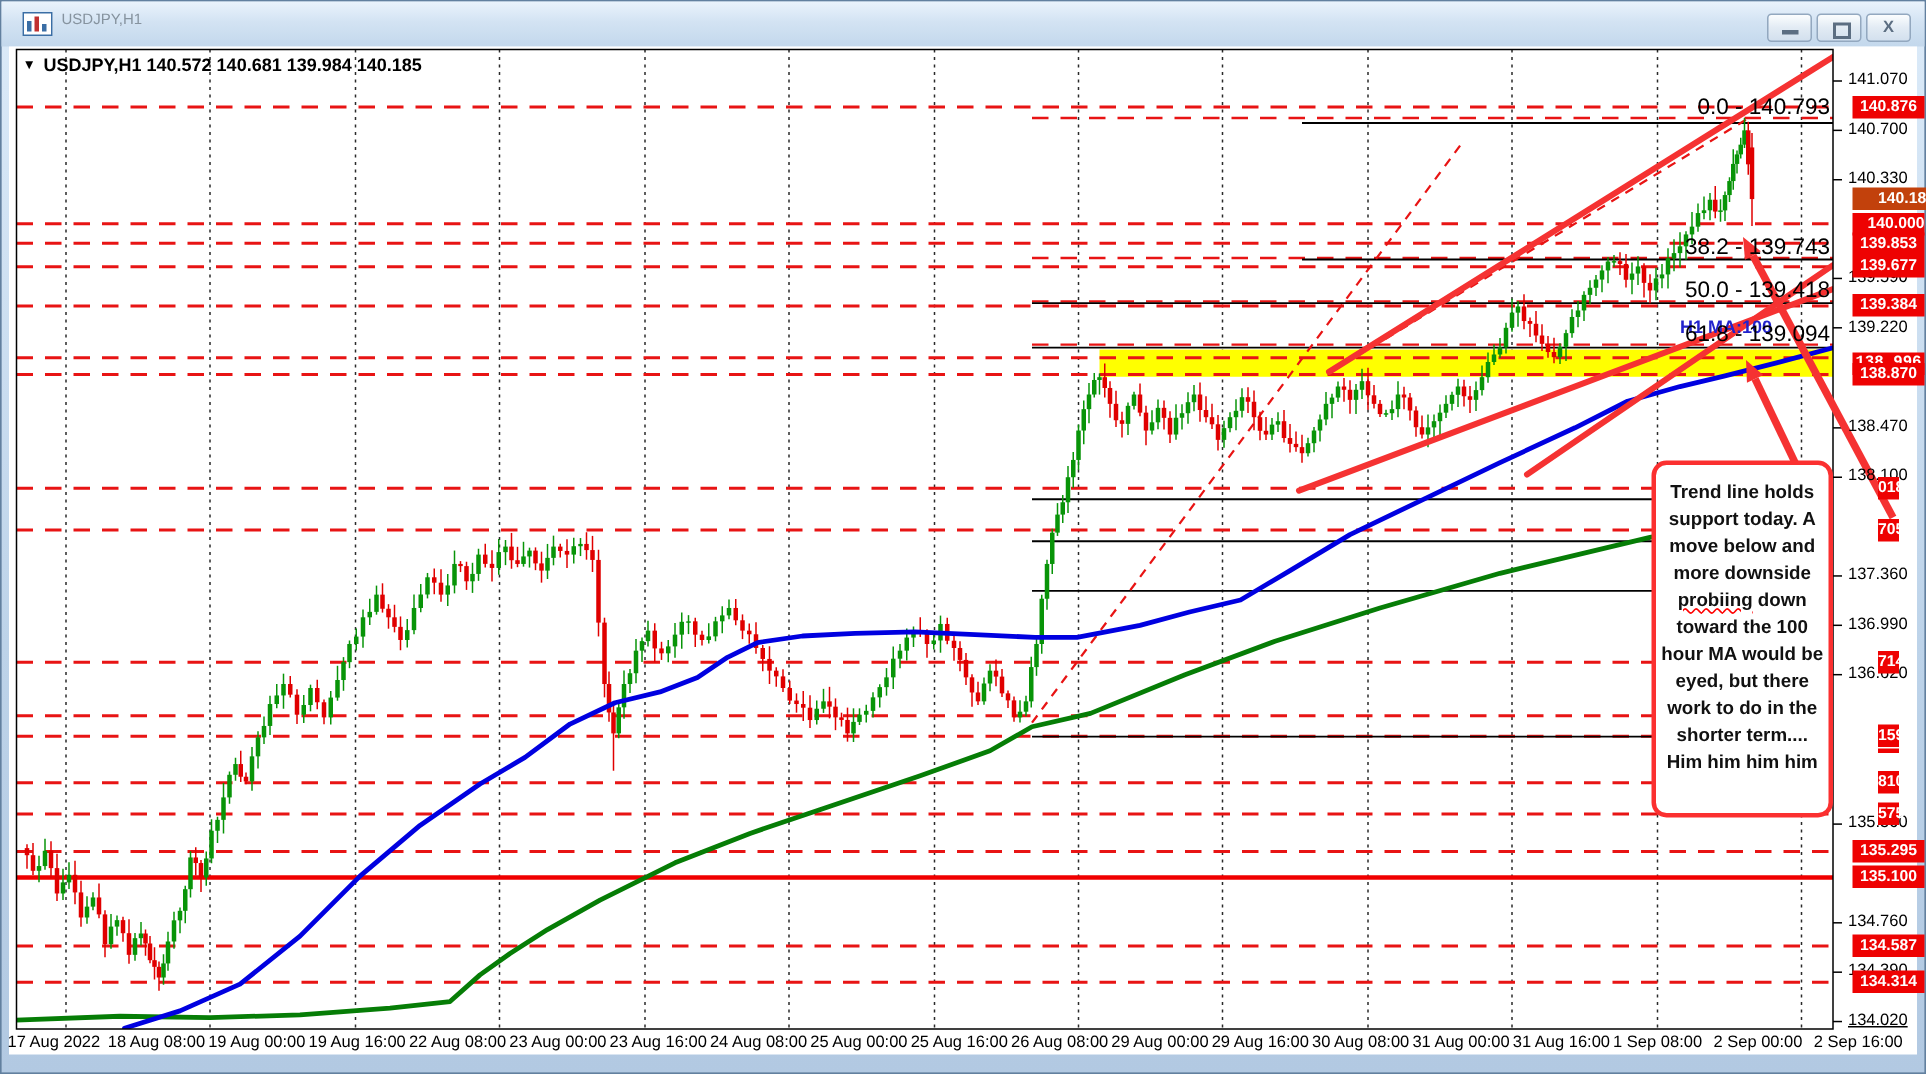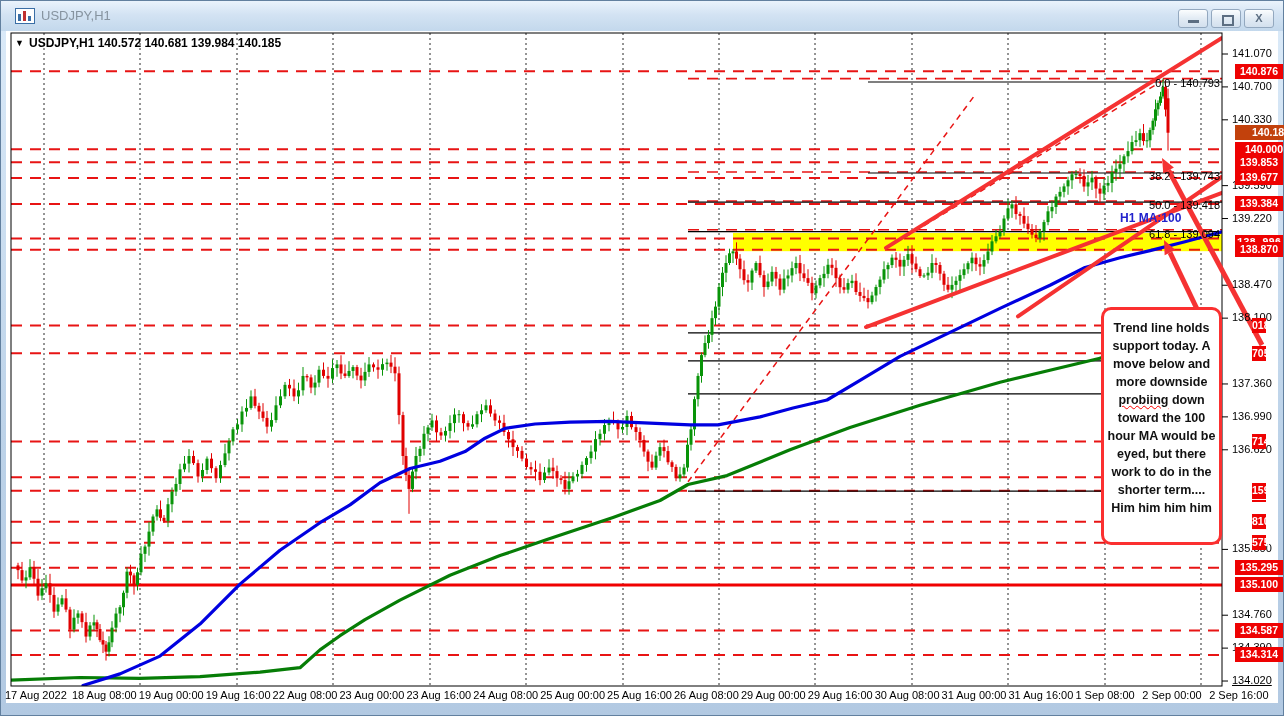--- a/index.html
+++ b/index.html
@@ -3,41 +3,41 @@
 <meta charset="utf-8">
 <style>
   html,body{margin:0;padding:0;width:1284px;height:716px;overflow:hidden;
     font-family:"Liberation Sans",sans-serif;background:#8ea6c0;}
   .stage{position:absolute;inset:0;}
   
   .win{position:absolute;inset:0;background:linear-gradient(#dcebf9,#bdd3e9 60%,#b2c9e2);
     border:1px solid #62809f;box-sizing:border-box;}
   .titlebar{position:absolute;left:0;top:0;right:0;height:30px;
     background:linear-gradient(#eaf3fc,#d3e3f3 45%,#c3d8ec);}
-  .title-text{position:absolute;left:40px;top:7px;font-size:13px;color:#86939f;}
+  .title-text{position:absolute;left:40px;top:7px;font-size:10px;color:#86939f;}
   .app-icon{position:absolute;left:14px;top:7px;width:20px;height:16px;background:#fff;
     border:1px solid #3a6ea5;box-sizing:border-box;}
   .app-icon .bar1,.app-icon .bar2,.app-icon .bar3{position:absolute;bottom:2px;width:3px;background:#3a6ea5;}
   .app-icon .bar1{left:2px;height:7px;}
   .app-icon .bar2{left:7px;height:10px;background:#c03030;}
   .app-icon .bar3{left:12px;height:5px;}
   .winbtn{position:absolute;top:8px;width:30px;height:19px;border:1px solid #93a8bf;border-radius:3px;
     background:linear-gradient(#fbfdfe,#e2ebf4 50%,#d3e0ee);color:#5c6e82;text-align:center;
     font-size:11px;line-height:17px;font-weight:bold;box-sizing:border-box;cursor:pointer;}
   .btn-min{left:1177px;} .btn-restore{left:1210px;} .btn-close{left:1243px;}
   .glyph-min{position:absolute;left:9px;bottom:4px;width:11px;height:3px;background:#5c6e82;}
   .glyph-restore{position:absolute;left:10px;top:5px;width:8px;height:7px;border:2px solid #5c6e82;}
   .content{position:absolute;left:5px;top:30px;right:5px;bottom:12px;background:#ffffff;}
   svg{position:absolute;left:0;top:0;}
   
   .ov{position:absolute;white-space:nowrap;}
   .quote{left:29px;top:36px;font-size:12px;font-weight:bold;color:#000;}
   .quote-arrow{left:15px;top:38px;font-size:9px;color:#000;}
   .ma-label{left:1120px;top:211px;font-size:12px;font-weight:bold;color:#2222cc;}
-  .fib-label{font-size:11px;color:#000;margin-top:14px;}
+  .fib-label{font-size:15px;color:#000;}
   .grid-label{font-size:11px;color:#000;left:1232px;}
   .time-label{font-size:11px;color:#000;top:689px;}
   .tag{height:15px;line-height:15px;font-size:10.5px;font-weight:bold;color:#fff;
     text-align:center;background:#ee0202;}
   .tag.black{background:#c2410c;padding-left:12px;}
   .tag.full{left:1235px;width:48px;}
   .tag.short{left:1252px;width:14px;}
   .note-box{position:absolute;left:1101px;top:307px;width:121px;height:238px;box-sizing:border-box;
     background:#fff;border:3px solid #fb3030;border-radius:10px;padding:9px 2px 0 2px;
     text-align:center;font-size:12.5px;line-height:18px;font-weight:bold;color:#111;overflow:hidden;}

